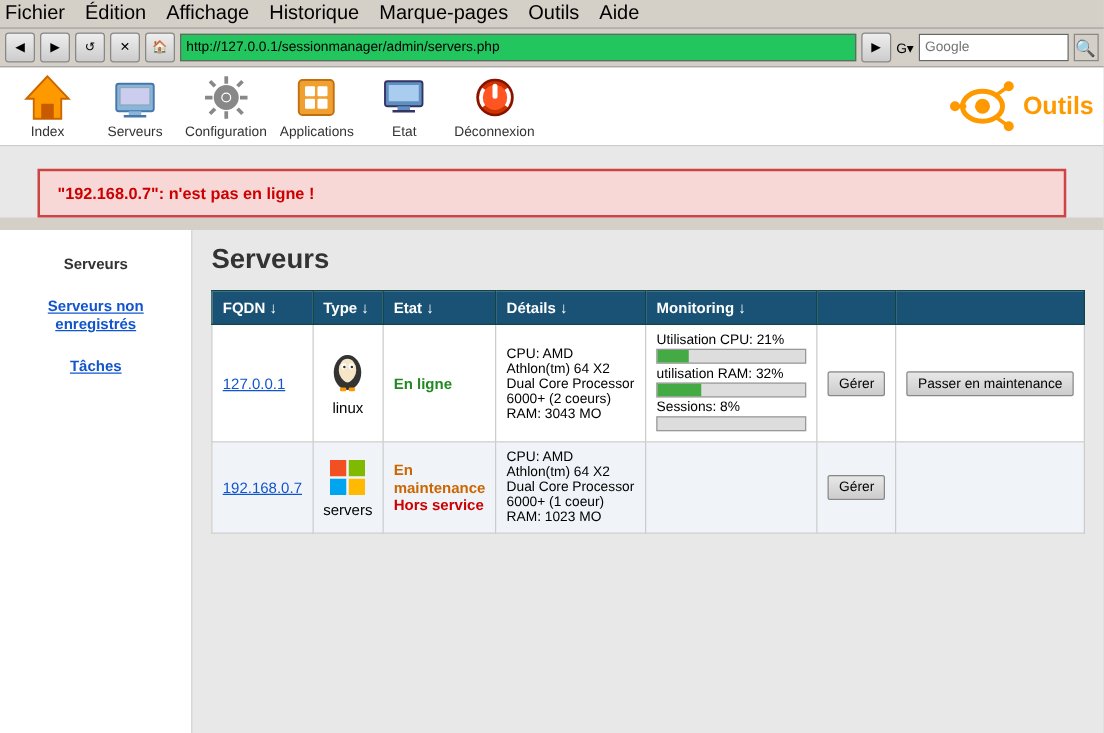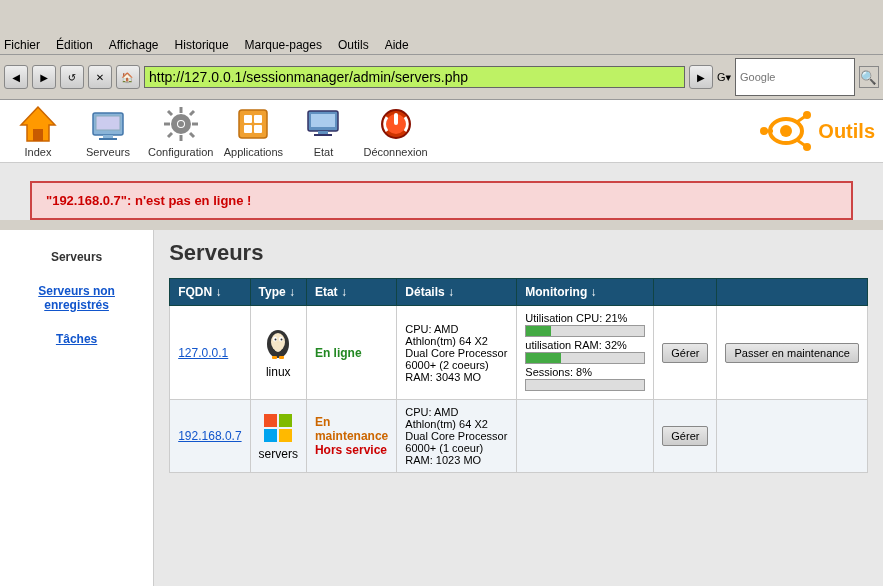--- a/index.html
+++ b/index.html
@@ -5,22 +5,21 @@
     * { margin: 0; padding: 0; box-sizing: border-box; }
     body { font-family: Arial, sans-serif; font-size: 12px; background: #d4d0c8; }
 
     
     .menu-bar {
       background: #d4d0c8;
       border-bottom: 1px solid #999;
       padding: 2px 4px;
       display: flex;
       gap: 16px;
-      font-size: 12px;
-      margin-top: 36px;
+      font-size: 16px;
     }
     .menu-bar span { cursor: pointer; }
 
     
     .address-bar {
       background: #d4d0c8;
       border-bottom: 1px solid #999;
       padding: 3px 4px;
       display: flex;
       align-items: center;
@@ -32,26 +31,26 @@
       border: 1px solid #888;
       border-radius: 3px;
       display: inline-flex; align-items: center; justify-content: center;
       cursor: pointer; font-size: 10px;
     }
     .url-input {
       flex: 1;
       height: 22px;
       border: 1px solid #666;
       padding: 0 4px;
-      font-size: 14px;
-      background: #bef264;
+      font-size: 11px;
+      background: #22c55e;
     }
     .search-input {
       width: 120px;
-      height: 38px;
+      height: 22px;
       border: 1px solid #666;
       padding: 0 4px;
       font-size: 11px;
       background: white;
     }
     .search-btn {
       width: 20px; height: 22px;
       background: #d4d0c8;
       border: 1px solid #888;
       cursor: pointer;

